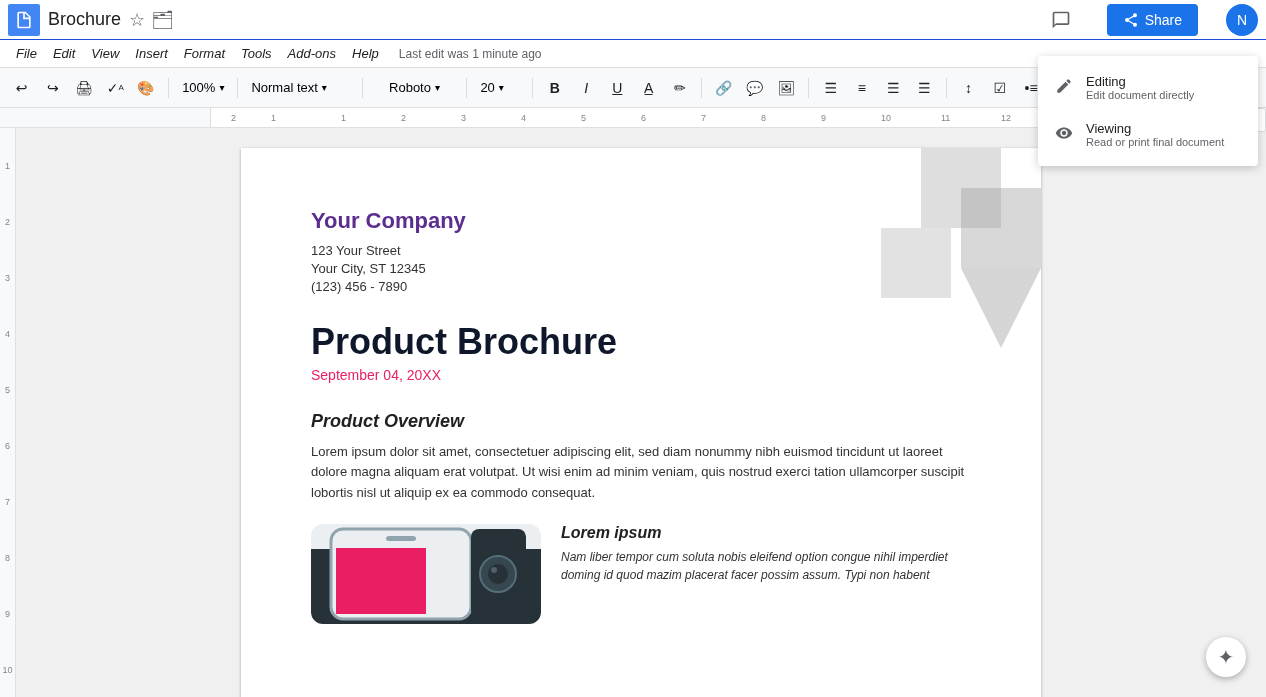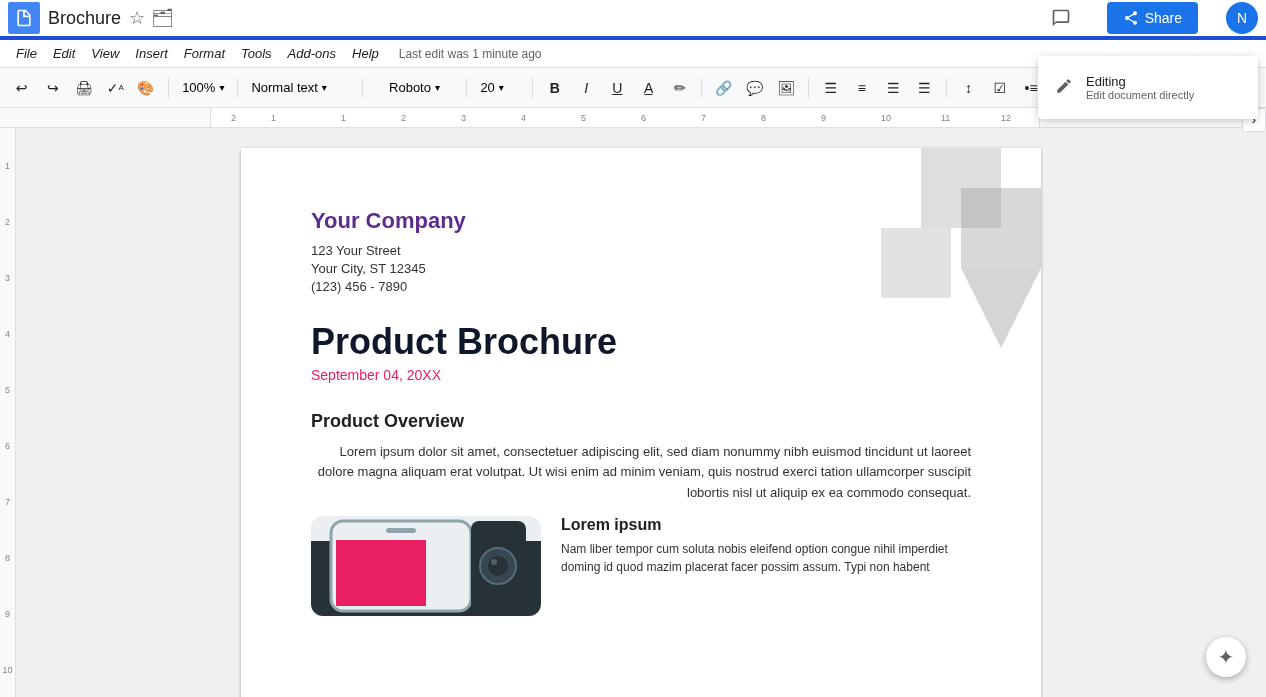--- a/index.html
+++ b/index.html
@@ -5,21 +5,21 @@
     * { box-sizing: border-box; margin: 0; padding: 0; }
     body { font-family: Arial, sans-serif; background: #f0f0f0; width: 1266px; height: 697px; overflow: hidden; }
 
     
     #topbar {
       display: flex;
       align-items: center;
       background: #fff;
       padding: 4px 8px;
       height: 40px;
-      border-bottom: 4px solid #1d4ed8;
+      border-bottom: 1px solid #1d4ed8;
     }
     #doc-icon {
       width: 32px; height: 32px; margin-right: 8px;
       background: #4285f4;
       border-radius: 2px;
       display: flex; align-items: center; justify-content: center;
       flex-shrink: 0;
     }
     #doc-icon svg { width: 20px; height: 20px; }
     #doc-title { font-size: 18px; color: #202124; font-weight: 400; margin-right: 8px; }
@@ -148,41 +148,42 @@
     .date-line {
       color: #e91e63;
       font-size: 14px;
       margin-bottom: 28px;
     }
     .section-heading {
       font-size: 18px;
       font-weight: 700;
       color: #212121;
       margin-bottom: 10px;
+      font-style: italic;
     }
     .body-text {
       font-size: 13px;
       color: #333;
       line-height: 1.6;
-      margin-bottom: 12px;
-      text-align: right;
+      margin-bottom: 20px;
     }
 
     
     #decorative {
       position: absolute;
       top: 0; right: 0;
       width: 220px; height: 200px;
     }
 
     
     #bottom-section {
       display: flex;
       gap: 20px;
       margin-top: 10px;
+      font-style: italic;
     }
     #phone-img {
       width: 230px; height: 100px; flex-shrink: 0;
       background: linear-gradient(to bottom, #eceff1 0%, #eceff1 25%, #263238 25%);
       border-radius: 12px;
       position: relative;
       overflow: hidden;
       display: flex; align-items: center; justify-content: center;
     }
     #lorem-section { flex: 1; }
@@ -432,16 +433,27 @@
       <div class="mode-icon">
         <svg width="18" height="18" viewBox="0 0 24 24" fill="#5f6368">
           <path d="M3 17.25V21h3.75L17.81 9.94l-3.75-3.75L3 17.25zM20.71 7.04a1 1 0 000-1.41l-2.34-2.34a1 1 0 00-1.41 0l-1.83 1.83 3.75 3.75 1.83-1.83z"></path>
         </svg>
       </div>
       <div class="mode-text-wrap">
         <span class="mode-title">Editing</span>
         <span class="mode-subtitle">Edit document directly</span>
       </div>
     </div>
+    <div class="mode-item">
+      <div class="mode-icon">
+        <svg width="18" height="18" viewBox="0 0 24 24" fill="#5f6368">
+          <path d="M12 4.5C7 4.5 2.73 7.61 1 12c1.73 4.39 6 7.5 11 7.5s9.27-3.11 11-7.5c-1.73-4.39-6-7.5-11-7.5zM12 17c-2.76 0-5-2.24-5-5s2.24-5 5-5 5 2.24 5 5-2.24 5-5 5zm0-8a3 3 0 100 6 3 3 0 000-6z"></path>
+        </svg>
+      </div>
+      <div class="mode-text-wrap">
+        <span class="mode-title">Viewing</span>
+        <span class="mode-subtitle">Read or print final document</span>
+      </div>
+    </div>
   </div>
 
   <div id="collapse-btn" title="Collapse">›</div>
 </div>
 
 </body></html>

